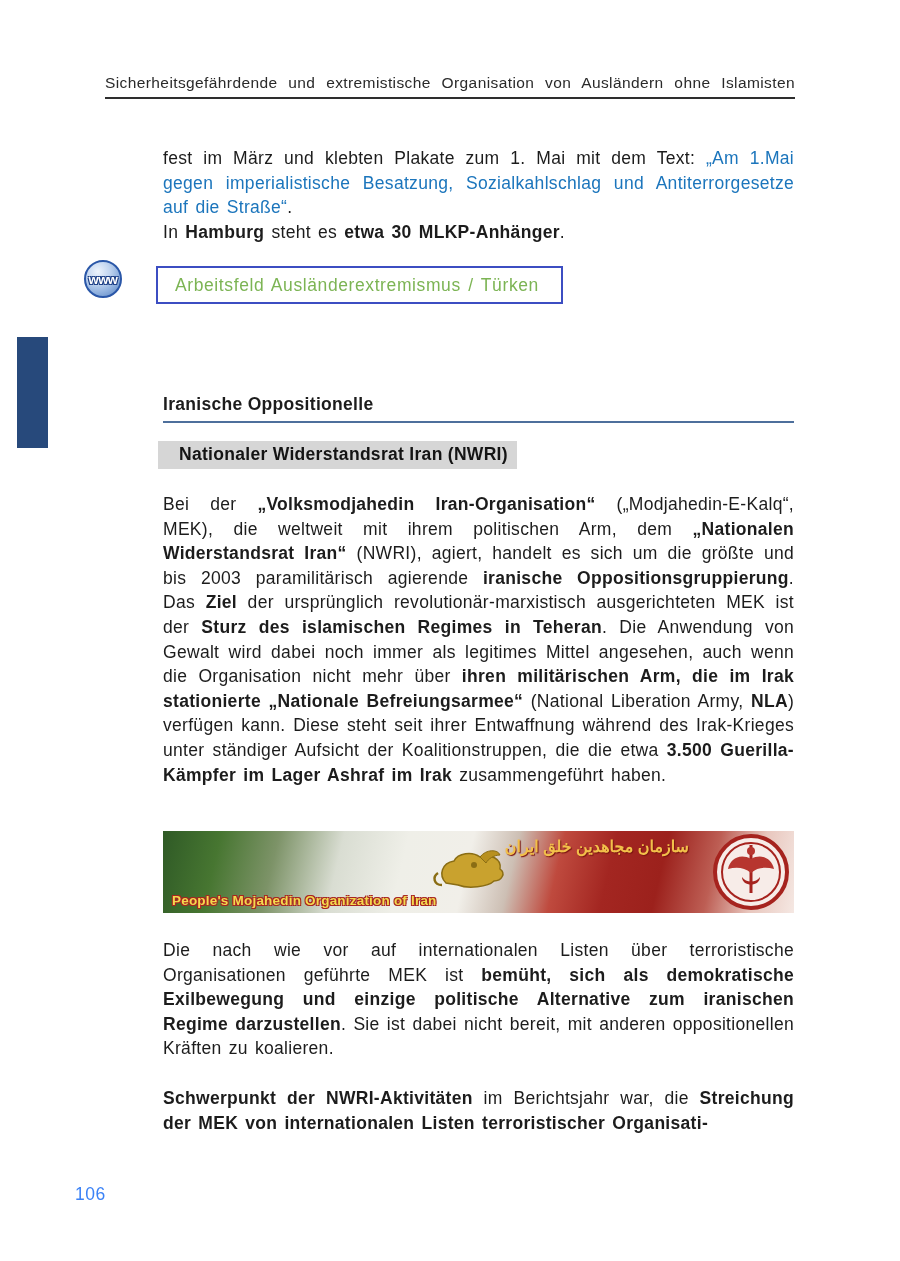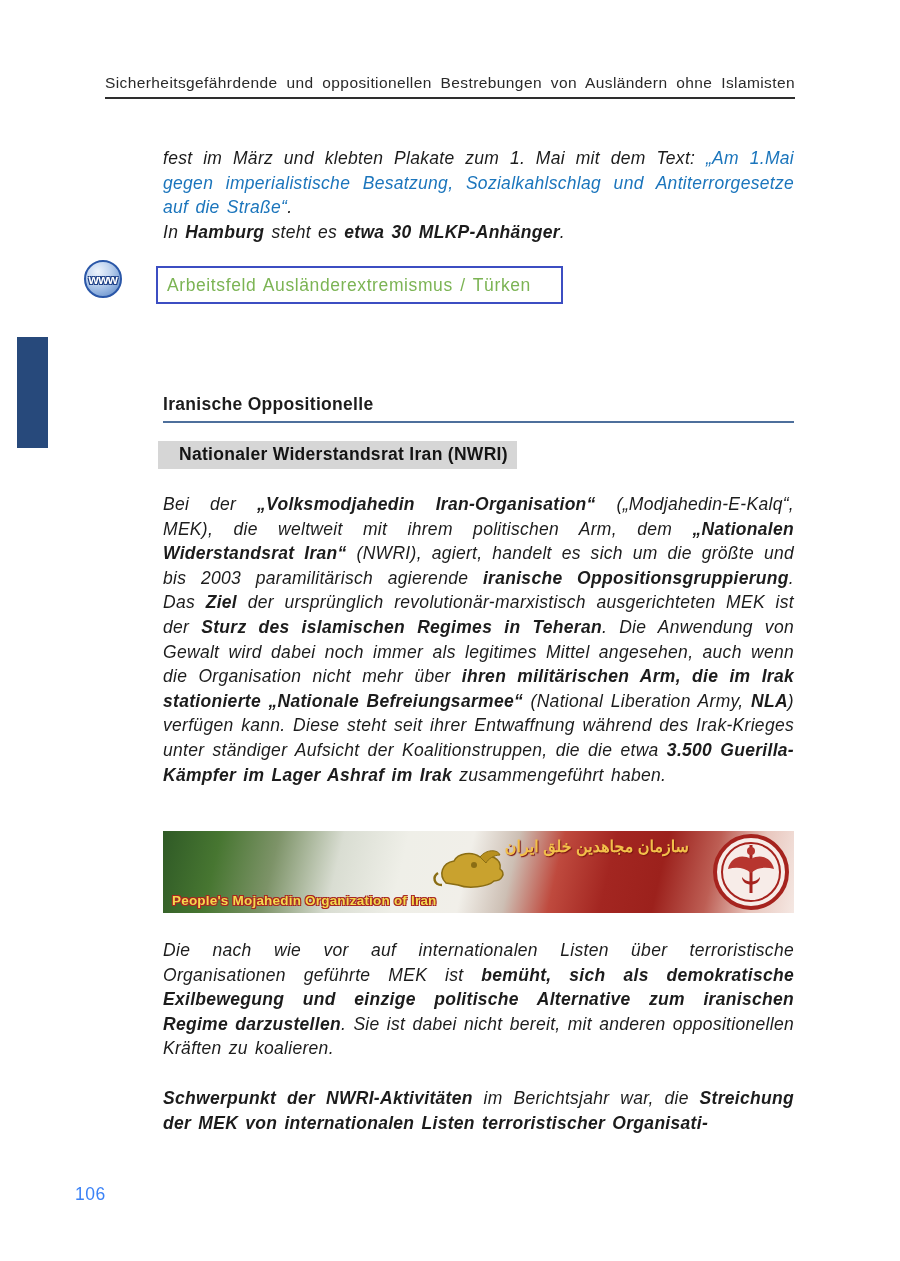--- a/index.html
+++ b/index.html
@@ -11,40 +11,40 @@
   .running-header{
     position:absolute;left:105px;top:74px;width:690px;
     font-size:15.5px;letter-spacing:0.4px;color:#2a2a2a;
     border-bottom:2px solid #2e2e2e;padding-bottom:5px;
     text-align:justify;text-align-last:justify;white-space:nowrap;
   }
   
   .para{
     position:absolute;left:163px;width:631px;
     font-size:17.5px;line-height:24.6px;letter-spacing:0.3px;word-spacing:2px;
-    text-align:justify;color:#1c1c1c;font-style:italic;
+    text-align:justify;color:#1c1c1c;
   }
   .para .b{font-weight:bold;}
   .para .blue{color:#1b75bc;}
   
   .www-icon{
     position:absolute;left:84px;top:260px;width:38px;height:38px;border-radius:50%;
     background:radial-gradient(circle at 35% 28%, #eef4fc 0%, #c3d6f0 35%, #8fb0de 65%, #5580bd 100%);
     border:2px solid #2a57a8;box-sizing:border-box;
     display:flex;align-items:center;justify-content:center;cursor:pointer;
   }
   .www-icon .www-label{
     color:#ffffff;font-weight:bold;font-size:13px;letter-spacing:-0.5px;
     text-shadow:1px 1px 0 #1d3f86,-1px -1px 0 #1d3f86,1px -1px 0 #1d3f86,-1px 1px 0 #1d3f86;
   }
   
   .weblink-box{
     position:absolute;left:156px;top:266px;width:407px;height:38px;
     border:2px solid #3c4ec2;box-sizing:border-box;
-    display:flex;align-items:center;padding-left:9px;cursor:pointer;background:#ffffff;
+    display:flex;align-items:center;padding-left:17px;cursor:pointer;background:#ffffff;
   }
   .weblink-box .weblink-label{
     color:#7cb454;font-size:17.5px;letter-spacing:0.6px;word-spacing:2px;
   }
   
   .side-tab{position:absolute;left:17px;top:337px;width:31px;height:111px;background:#27497b;}
   
   .section-head{
     position:absolute;left:163px;width:631px;font-weight:bold;font-size:17.5px;
     letter-spacing:0.3px;color:#1c1c1c;
@@ -80,21 +80,21 @@
   
   .page-number{
     position:absolute;left:75px;top:1184px;font-size:17.5px;letter-spacing:0.5px;color:#3b82f6;
   }
 </style>
 </head>
 <body>
 
 <div class="page">
 
-  <div class="running-header">Sicherheitsgefährdende und oppositionellen Bestrebungen von Ausländern ohne Islamisten</div>
+  <div class="running-header">Sicherheitsgefährdende und extremistische Organisation von Ausländern ohne Islamisten</div>
 
   <div class="para" style="top:146px;">
     <div><span>fest im März und klebten Plakate zum 1. Mai mit dem Text: </span><span class="blue">„Am 1.Mai gegen imperialistische Besatzung, Sozialkahlschlag und Antiterrorgesetze auf die Straße“</span><span>.</span></div>
     <div><span>In </span><span class="b">Hamburg</span><span> steht es </span><span class="b">etwa 30 MLKP-Anhänger</span><span>.</span></div>
   </div>
 
   <div class="www-icon">
     <span class="www-label">www</span>
   </div>
 

